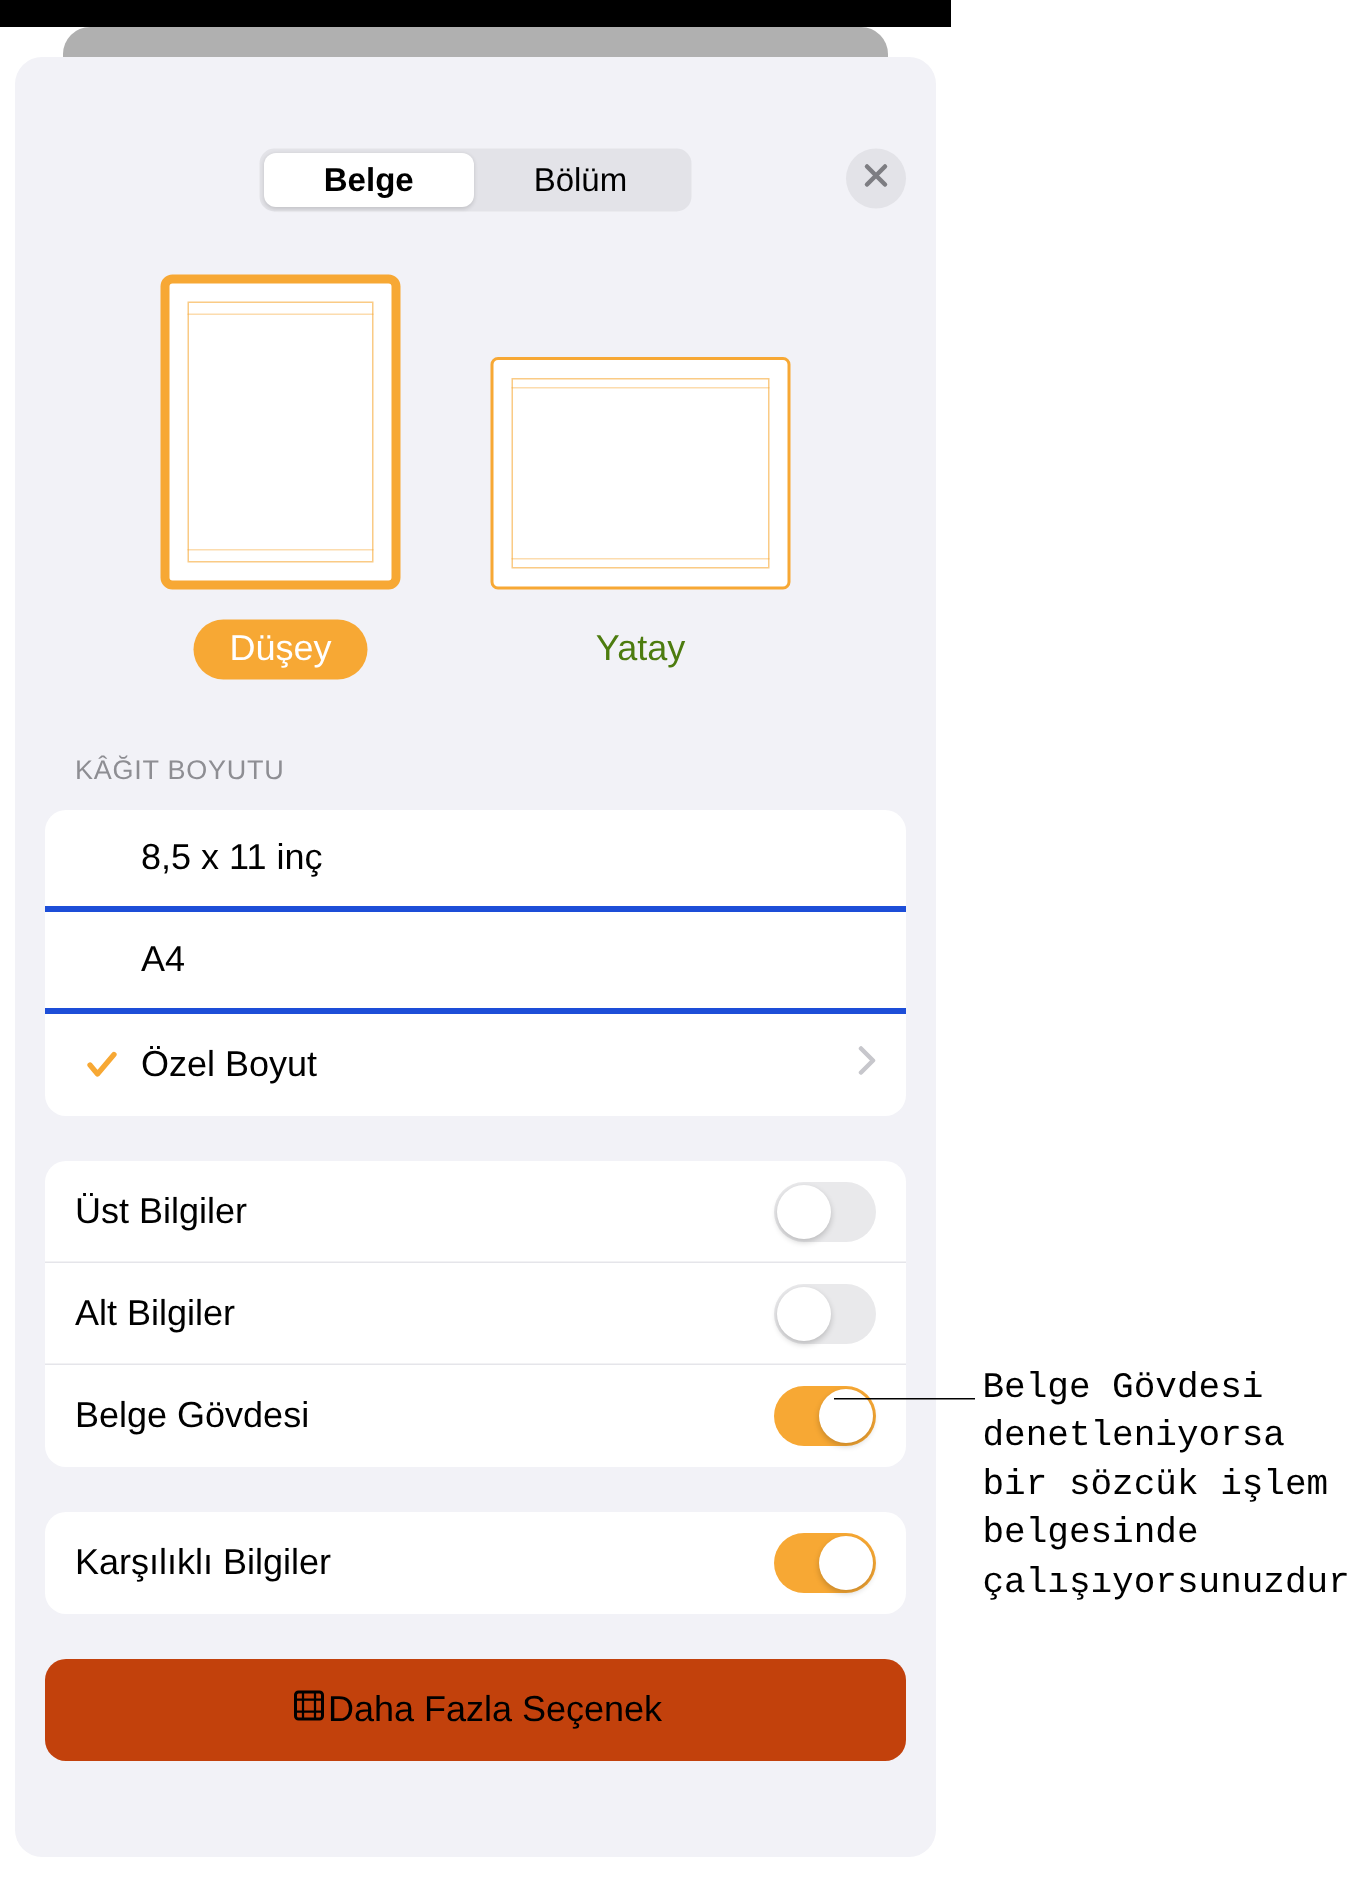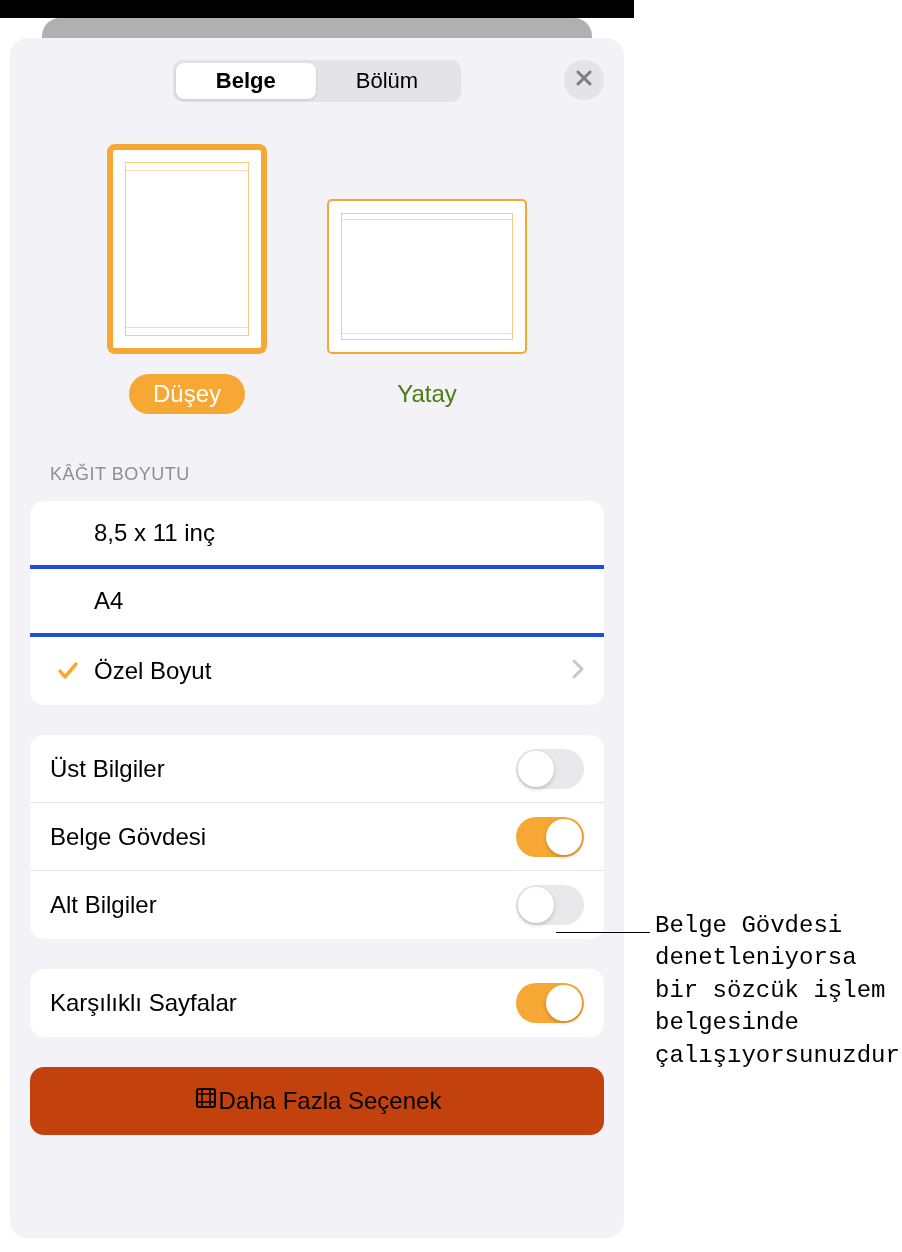--- a/index.html
+++ b/index.html
@@ -35,20 +35,21 @@
       border-radius: 18px;
       padding-bottom: 40px;
       min-height: 1200px;
     }
     .header {
       display: flex;
       align-items: center;
       justify-content: center;
       padding: 22px 20px 12px;
       position: relative;
+      margin-top: 39px;
     }
     .seg-control {
       display: inline-flex;
       background: #e3e3e8;
       border-radius: 10px;
       padding: 3px;
       height: 42px;
     }
     .seg-item {
       padding: 0 40px;
@@ -318,32 +319,32 @@
         </div>
       </div>
     </div>
 
     <div class="toggle-group">
       <div class="toggle-item">
         <div class="toggle-label">Üst Bilgiler</div>
         <div class="switch off"></div>
       </div>
       <div class="toggle-item">
+        <div class="toggle-label">Alt Bilgiler</div>
+        <div class="switch off"></div>
+      </div>
+      <div class="toggle-item">
         <div class="toggle-label">Belge Gövdesi</div>
         <div class="switch on"></div>
       </div>
-      <div class="toggle-item">
-        <div class="toggle-label">Alt Bilgiler</div>
-        <div class="switch off"></div>
-      </div>
     </div>
 
     <div class="toggle-group">
       <div class="toggle-item">
-        <div class="toggle-label">Karşılıklı Sayfalar</div>
+        <div class="toggle-label">Karşılıklı Bilgiler</div>
         <div class="switch on"></div>
       </div>
     </div>
 
     <div class="more-btn">
       <span>
         <svg viewBox="0 0 26 26">
             <rect x="4" y="4" width="18" height="18" stroke="#000" stroke-width="2" fill="none" rx="2"></rect>
             <line x1="4" y1="9" x2="22" y2="9" stroke="#000" stroke-width="1.5"></line>
             <line x1="4" y1="17" x2="22" y2="17" stroke="#000" stroke-width="1.5"></line>

